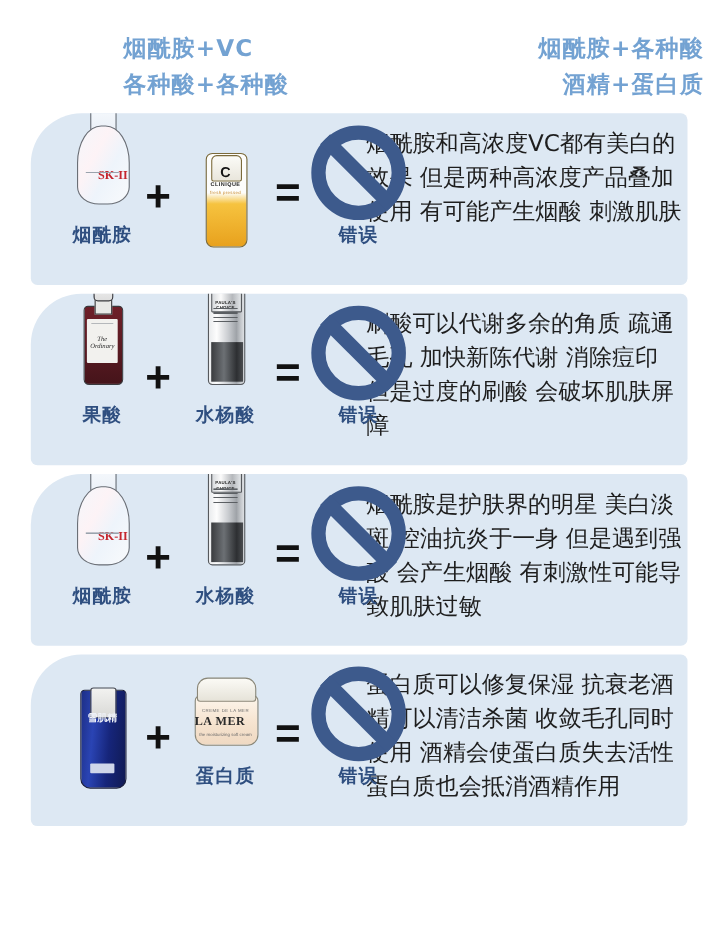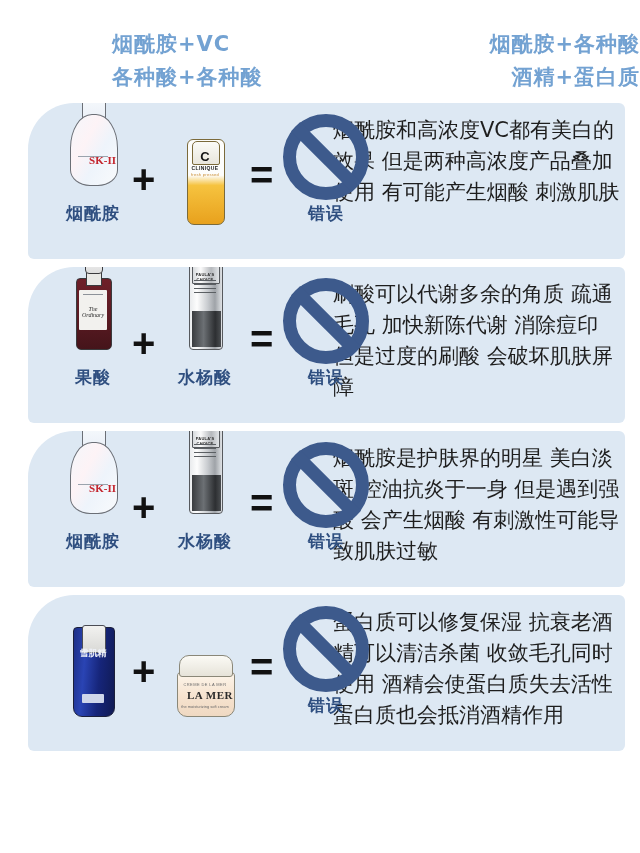--- a/index.html
+++ b/index.html
@@ -288,21 +288,21 @@
     position:absolute; left:2px; top:0; width:52px; height:20px;
     background: linear-gradient(180deg,#fbfaf5,#e6e3d9);
     border:1.5px solid #8a8778; border-radius:10px 10px 3px 3px;
   }
   .mer .jar {
     position:absolute; left:0; bottom:0; width:56px; height:44px;
     background: linear-gradient(180deg,#fdf6ec,#f6e3cf 55%,#efd9c2 100%);
     border:1.5px solid #8a8778; border-radius:5px 5px 10px 10px;
   }
   .mer .nm {
-    position:absolute; left:0; right:0; bottom:16px; text-align:right;
+    position:absolute; left:0; right:0; bottom:16px; text-align:left;
     font-size:11px; font-weight:bold; color:#2b2b2b; letter-spacing:.5px;
     font-family:"Liberation Serif", serif;
   }
   .mer .tiny {
     position:absolute; left:0; right:0; bottom:8px; text-align:center;
     font-size:4px; color:#6b6b6b;
   }
   .mer .tiny2 {
     position:absolute; left:0; right:0; bottom:30px; text-align:center;
     font-size:4px; color:#6b6b6b; letter-spacing:.4px;
@@ -482,20 +482,21 @@
       <div class="slot slot-b">
         <div class="art">
           <div class="b mer">
             <div class="jar"></div>
               <div class="lid"></div>
             <div class="tiny2">CREME DE LA MER</div>
             <div class="nm">LA MER</div>
             <div class="tiny">the moisturizing soft cream</div>
           </div>
         </div>
+        <div class="cap">蛋白质</div>
       </div>
 
       <div class="op op-equal">=</div>
 
       <div class="ban-wrap">
         <div class="ban">
           <div class="ring"></div>
             <div class="bar"></div>
         </div>
         <div class="ban-label">错误</div>

